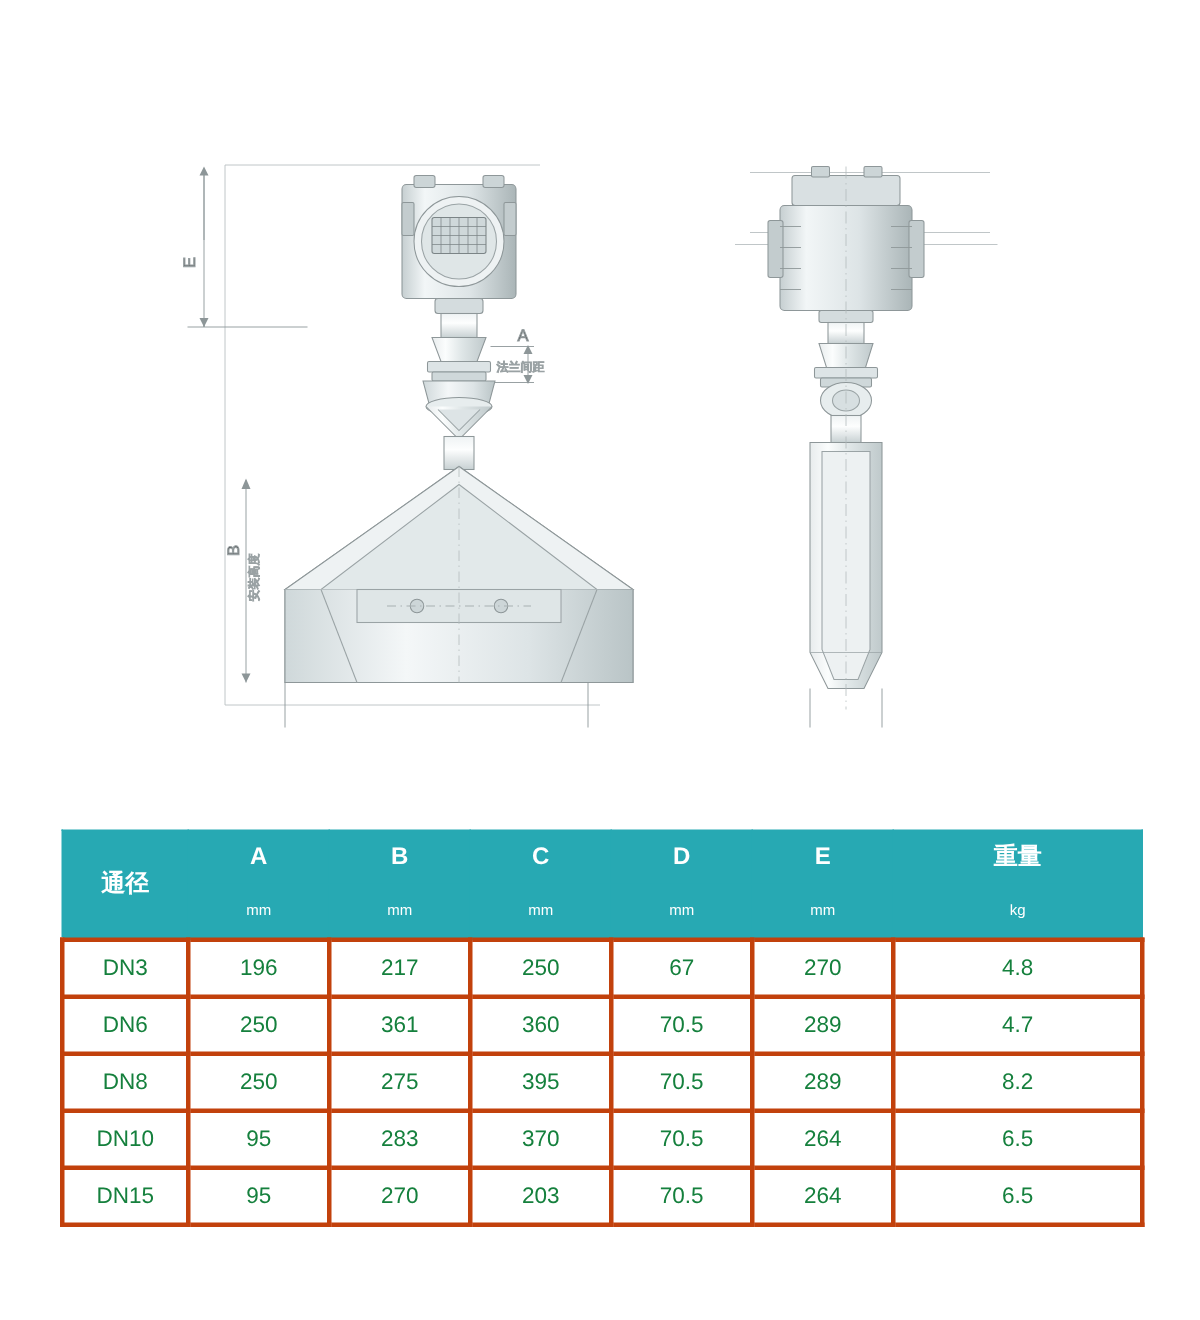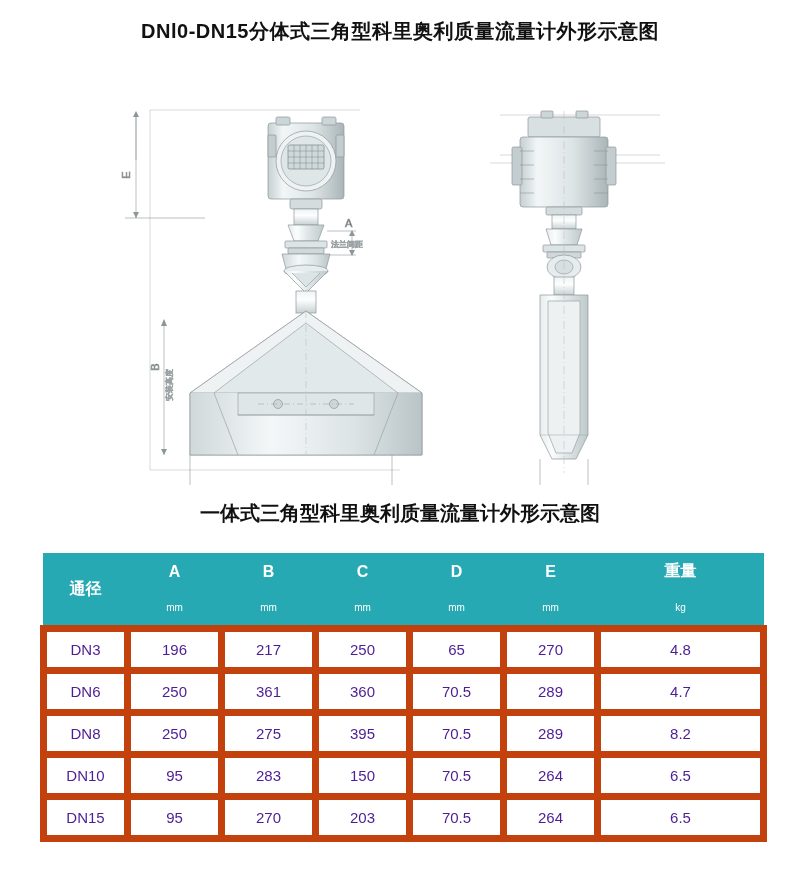--- a/index.html
+++ b/index.html
@@ -58,24 +58,24 @@
     top: 553px;
     left: 40px;
     width: 720px;
   }
   table.spec {
     border-collapse: collapse;
     width: 720px;
     table-layout: fixed;
   }
   table.spec th, table.spec td {
-    border: 7px solid #c2410c;
+    border: 3px solid #c2410c;
     text-align: center;
     font-size: 15px;
-    color: #4c1d95;
+    color: #15803d;
     height: 35px;
     padding: 0;
   }
   table.spec thead th {
     background: #27a9b3;
     color: #ffffff;
     border: 1px solid #27a9b3;
     font-size: 16px;
     font-weight: bold;
   }
@@ -101,21 +101,20 @@
   col.c5 { width: 94px; }
   col.c6 { width: 166px; }
   .dim-letter { font-size: 11px; fill: #333; font-family: "Liberation Sans", sans-serif; }
   .lbl-cn { font-size: 8px; fill: #444; font-family: "Liberation Sans", sans-serif; }
 </style>
 </head>
 <body>
 
 <div class="page">
 
-  <div class="title-top">DNl0-DN15分体式三角型科里奥利质量流量计外形示意图</div>
 
   <div class="drawing-area">
     <svg width="800" height="430" viewBox="0 0 800 430" xmlns="http://www.w3.org/2000/svg">
       <defs>
         <linearGradient id="metalV" x1="0" y1="0" x2="1" y2="0">
           <stop offset="0%" stop-color="#e8eced"></stop>
           <stop offset="25%" stop-color="#fbfdfd"></stop>
           <stop offset="55%" stop-color="#dfe6e7"></stop>
           <stop offset="100%" stop-color="#bfc9cb"></stop>
         </linearGradient>
@@ -286,21 +285,20 @@
         </g>
       </g>
 
       <text class="dim-letter" x="291" y="444">C</text>
       <text class="lbl-cn" x="291" y="461" text-anchor="middle">表体宽度</text>
       <text class="dim-letter" x="560" y="442">D</text>
       <text class="lbl-cn" x="564" y="461" text-anchor="middle">外壳厚度</text>
     </svg>
   </div>
 
-  <div class="title-mid">一体式三角型科里奥利质量流量计外形示意图</div>
 
   <div class="table-wrap">
     <table class="spec">
       <colgroup>
         <col class="c0">
           <col class="c1">
           <col class="c2">
           <col class="c3">
           <col class="c4">
           <col class="c5">
@@ -324,21 +322,21 @@
           <th>mm</th>
           <th>kg</th>
         </tr>
       </thead>
       <tbody>
         <tr>
           <td class="firstcol">DN3</td>
           <td>196</td>
           <td>217</td>
           <td>250</td>
-          <td>65</td>
+          <td>67</td>
           <td>270</td>
           <td>4.8</td>
         </tr>
         <tr>
           <td class="firstcol">DN6</td>
           <td>250</td>
           <td>361</td>
           <td>360</td>
           <td>70.5</td>
           <td>289</td>
@@ -350,21 +348,21 @@
           <td>275</td>
           <td>395</td>
           <td>70.5</td>
           <td>289</td>
           <td>8.2</td>
         </tr>
         <tr>
           <td class="firstcol">DN10</td>
           <td>95</td>
           <td>283</td>
-          <td>150</td>
+          <td>370</td>
           <td>70.5</td>
           <td>264</td>
           <td>6.5</td>
         </tr>
         <tr>
           <td class="firstcol">DN15</td>
           <td>95</td>
           <td>270</td>
           <td>203</td>
           <td>70.5</td>

